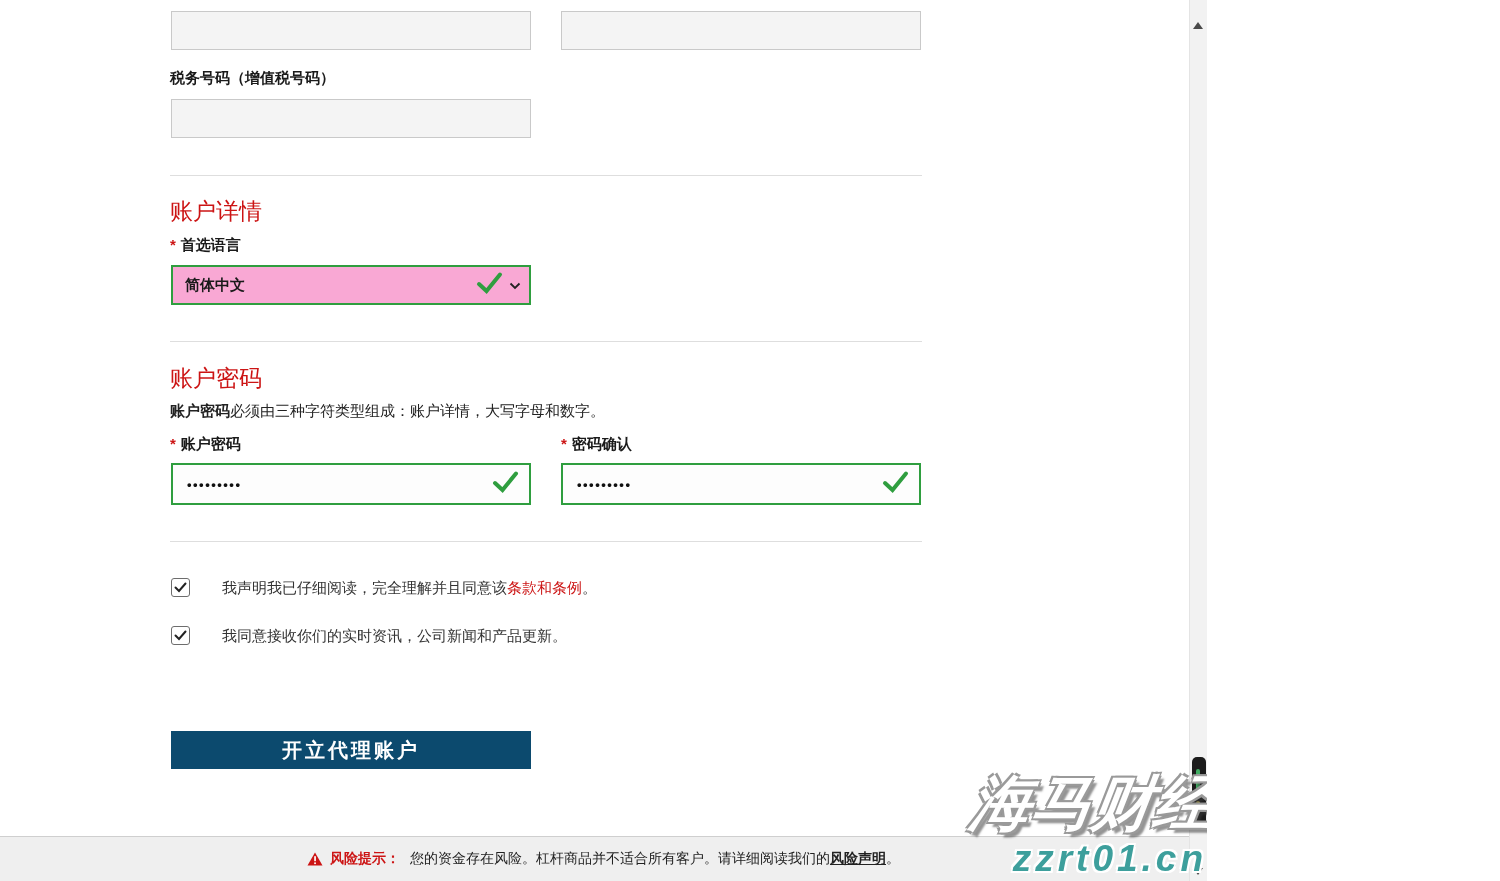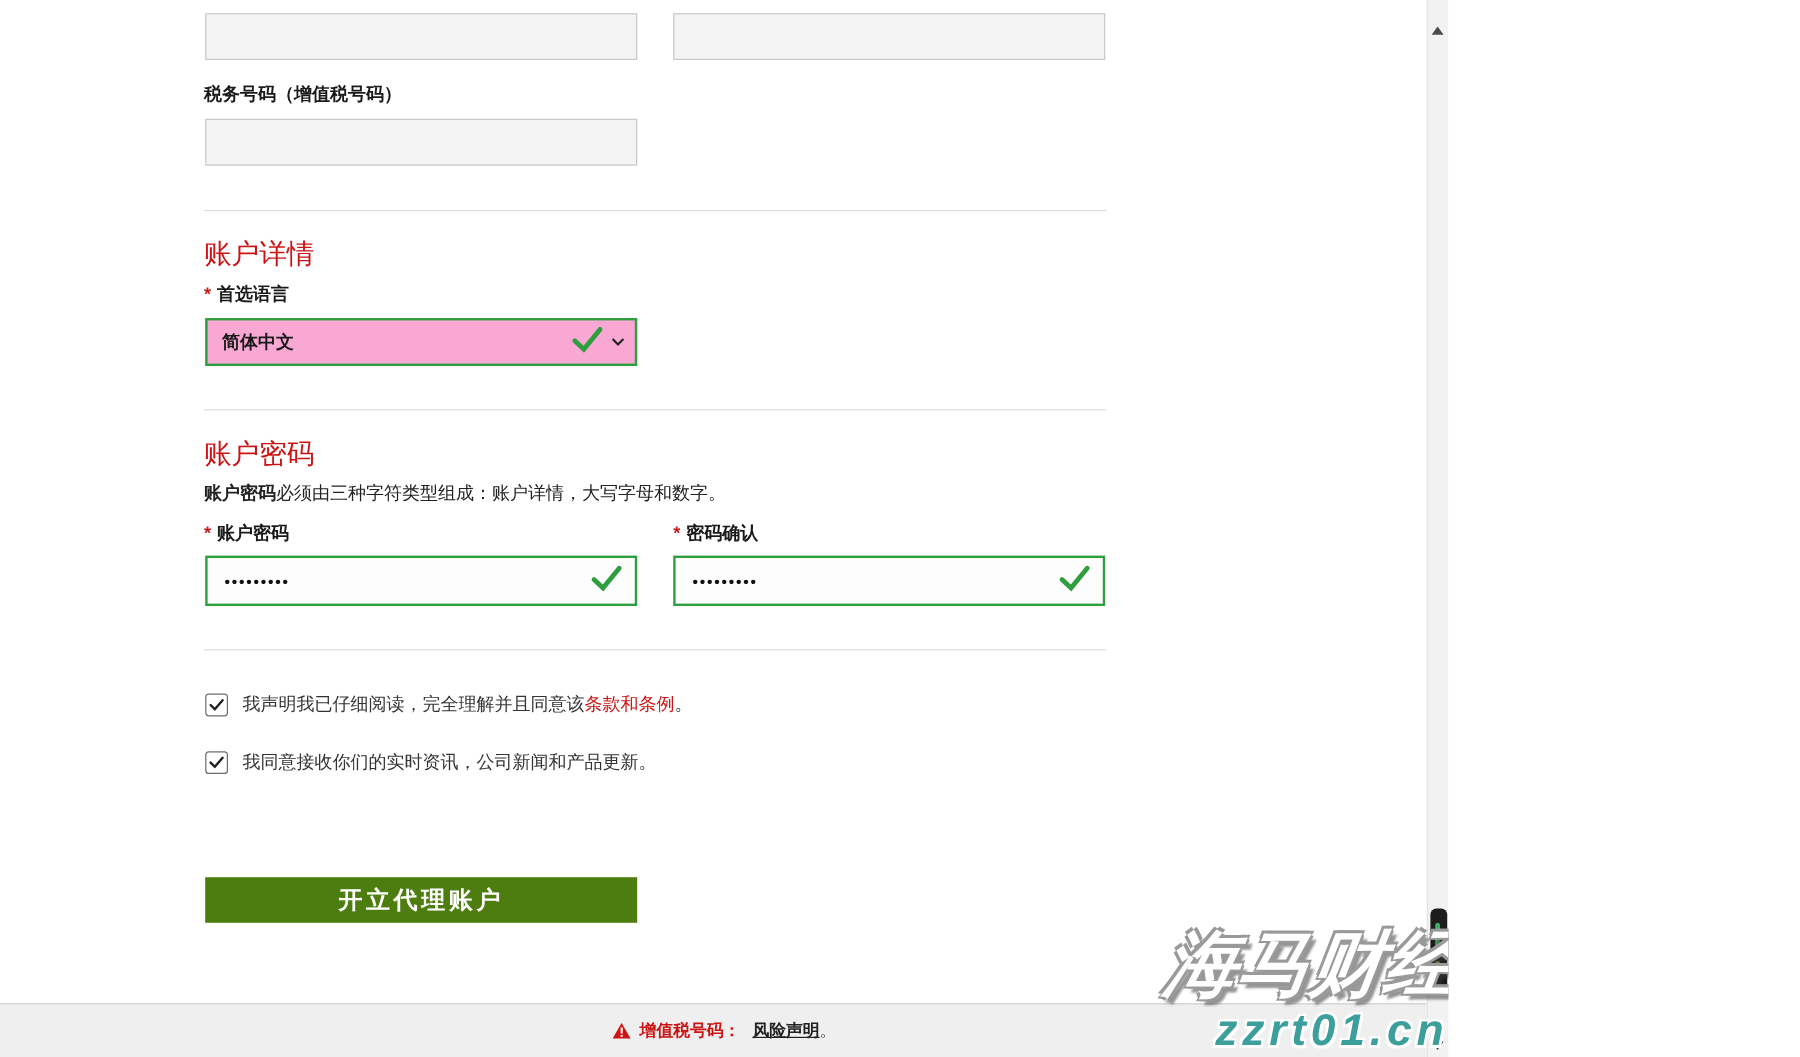--- a/index.html
+++ b/index.html
@@ -32,24 +32,24 @@
   
   .pw-wrap{position:absolute;width:360px;height:42px;box-sizing:border-box;
     background:#fdfdfd;border:2px solid #2f9e3f;display:flex;align-items:center;padding:0 10px 0 12px;}
   .pw-value{flex:1;border:none;background:transparent;outline:none;font-size:13px;font-weight:bold;
     letter-spacing:1.5px;color:#111;font-family:inherit;width:100%;}
 
   
   .agree-row{position:absolute;left:171px;display:flex;align-items:flex-start;}
   .cbox{width:19px;height:19px;box-sizing:border-box;background:#fff;border:1.5px solid #6d6d6d;
     border-radius:3px;display:flex;align-items:center;justify-content:center;cursor:pointer;flex:0 0 auto;}
-  .agree-text{font-size:15px;color:#333;margin-left:12px;line-height:20px;white-space:nowrap;}
+  .agree-text{font-size:15px;color:#333;margin-left:32px;line-height:20px;white-space:nowrap;}
   .red-link{color:#cc1414;text-decoration:none;cursor:pointer;}
 
-  .submit-btn{position:absolute;left:171px;top:731px;width:360px;height:38px;background:#4d7c0f;
+  .submit-btn{position:absolute;left:171px;top:731px;width:360px;height:38px;background:#0c4a6e;
     color:#fff;font-size:20px;font-weight:bold;border:none;cursor:pointer;letter-spacing:3px;
     font-family:inherit;}
 
   
   .footer-bar{position:absolute;left:0;top:836px;width:100%;height:45px;box-sizing:border-box;
     background:#efefef;border-top:1px solid #cfcfcf;display:flex;align-items:center;
     justify-content:center;font-size:14px;color:#222;z-index:10;}
   .warn-label{color:#cc1414;font-weight:bold;margin:0 10px 0 7px;}
   .warn-link{color:#222;font-weight:bold;text-decoration:underline;cursor:pointer;}
 
@@ -174,21 +174,22 @@
   <button class="submit-btn">开立代理账户</button>
 
   <div class="footer-bar">
     <span style="display:inline-flex;">
       <svg width="16" height="14" viewBox="0 0 16 14">
           <path d="M8 0.5 L15.5 13.5 H0.5 Z" fill="#cc1414"></path>
           <rect x="7.2" y="4.2" width="1.7" height="5" fill="#fff"></rect>
           <rect x="7.2" y="10.4" width="1.7" height="1.7" fill="#fff"></rect>
         </svg>
     </span>
-    <span class="warn-label">增值税号码：</span>
+    <span class="warn-label">风险提示：</span>
+    <span>您的资金存在风险。杠杆商品并不适合所有客户。请详细阅读我们的</span>
     <a class="warn-link">风险声明</a>
     <span>。</span>
   </div>
 
   <div class="scrollbar">
     <div class="scroll-up"></div>
     <div class="scroll-down"></div>
   </div>
   <div class="scroll-thumb">
     <div class="thumb-green"></div>

